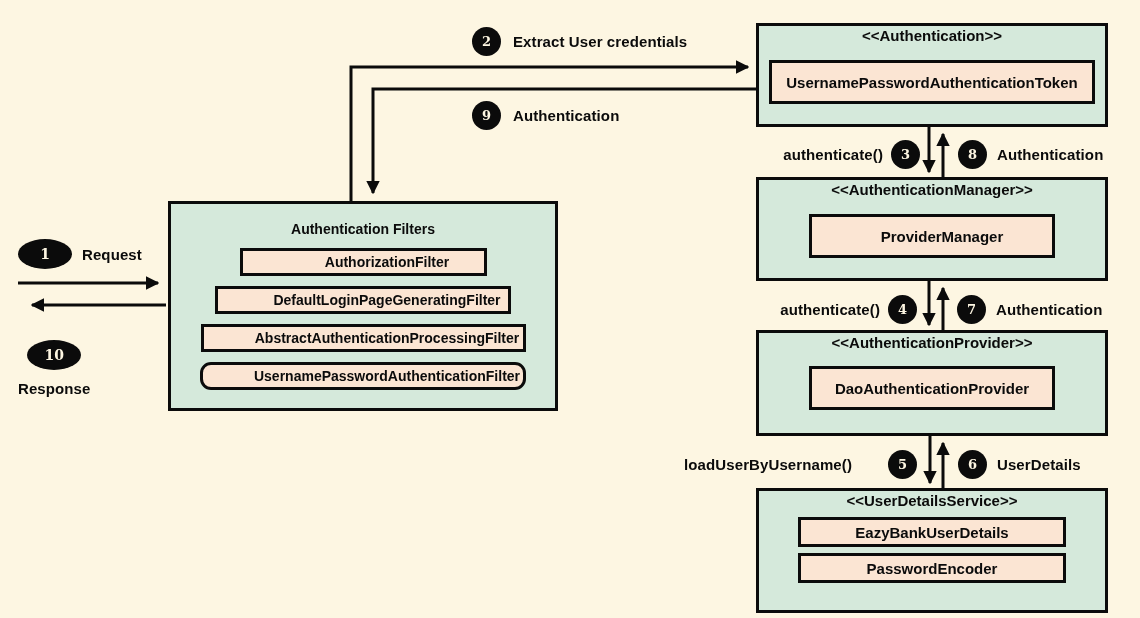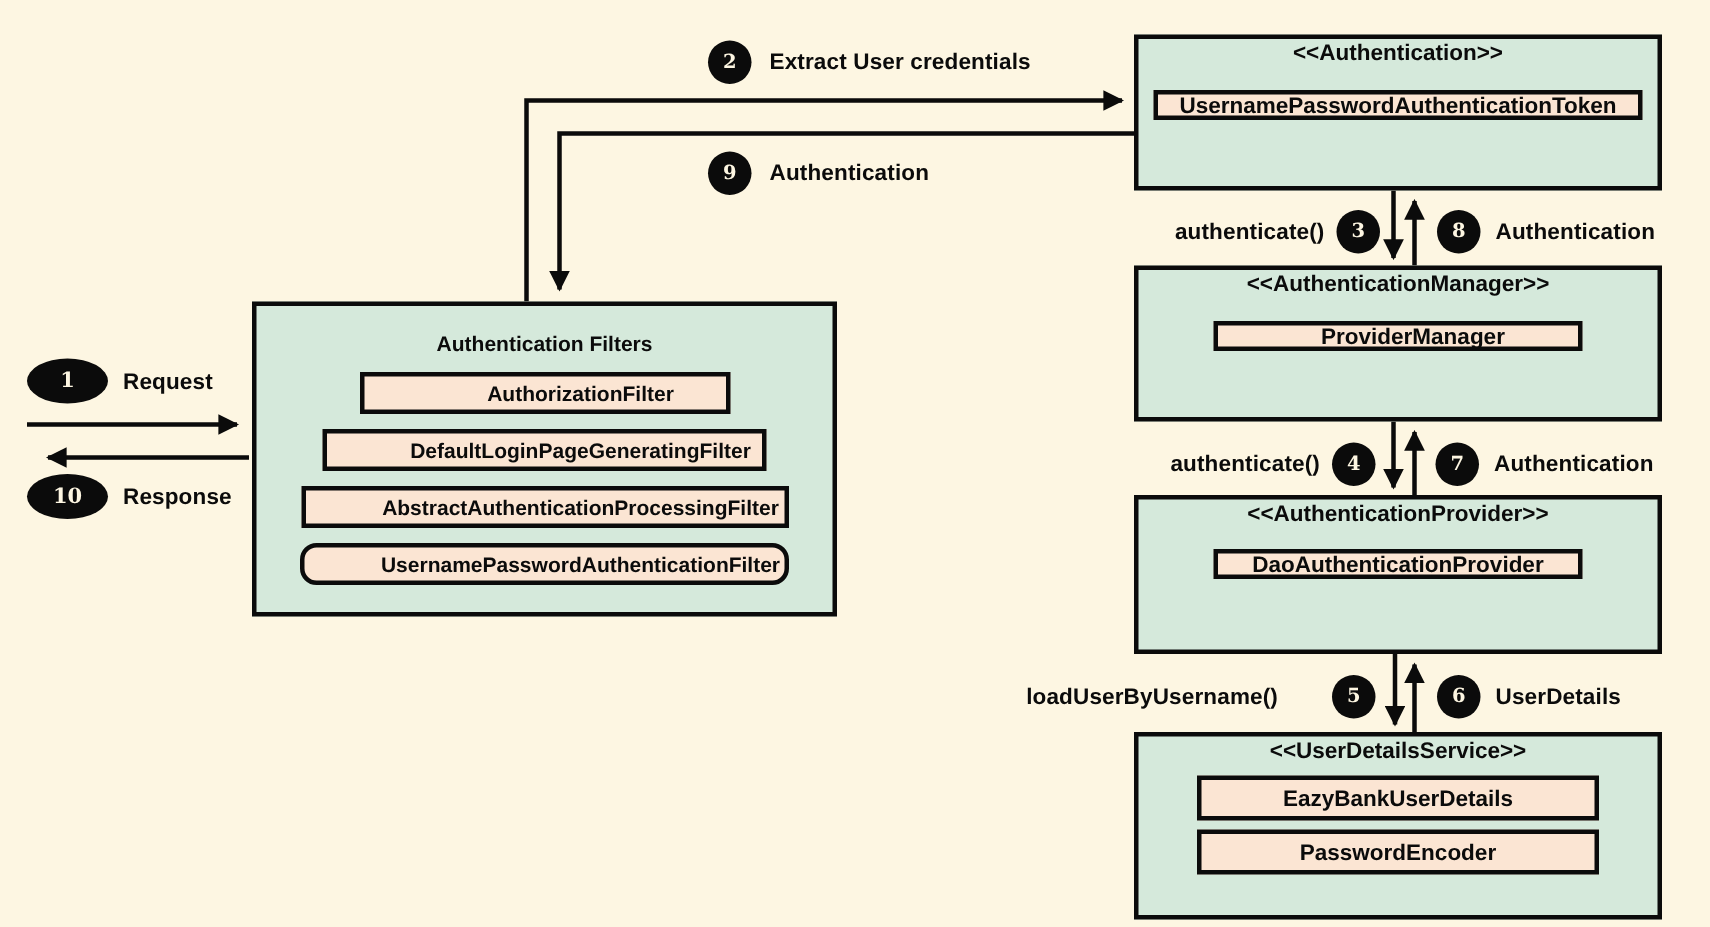--- a/index.html
+++ b/index.html
@@ -49,21 +49,21 @@
     font-weight:bold;font-size:15px;white-space:nowrap;
   }
 
   
   .filtersbox{left:168px;top:201px;width:390px;height:210px;padding-top:15px;}
   .filtersbox .stereotype{font-size:14px;margin-bottom:9px;}
   .filtersbox .pill{height:28px;font-size:14px;margin-bottom:10px;padding-left:48px;}
 
   
   .rightbox{left:756px;width:352px;}
-  .rightbox .pill{height:20px;}
+  .rightbox .pill{height:44px;}
   .box-a{top:23px;height:104px;gap:14px;}
   .box-b{top:177px;height:104px;gap:14px;}
   .box-c{top:330px;height:106px;gap:13px;}
   .box-d{top:488px;height:125px;gap:6px;}
   .box-d .pill{height:30px;}
 </style>
 </head>
 <body>
 
 <div class="canvas">
@@ -86,21 +86,21 @@
     <path class="ln" d="M943,488 V443" marker-end="url(#ar)"></path>
   </svg>
 
   <div class="flowlabel gap10" style="left:18px;top:239px;">
     <span class="bubble ellipse">
         <span>1</span>
       </span>
     <span class="lbl">Request</span>
   </div>
 
-  <div class="flowlabel gap10" style="left:18px;top:316px;">
+  <div class="flowlabel gap10" style="left:18px;top:340px;flex-direction:column;">
     <span class="bubble ellipse">
         <span>10</span>
       </span>
     <span class="lbl">Response</span>
   </div>
 
   <div class="flowlabel gap12" style="left:472px;top:27px;">
     <span class="bubble circle">
         <span>2</span>
       </span>

